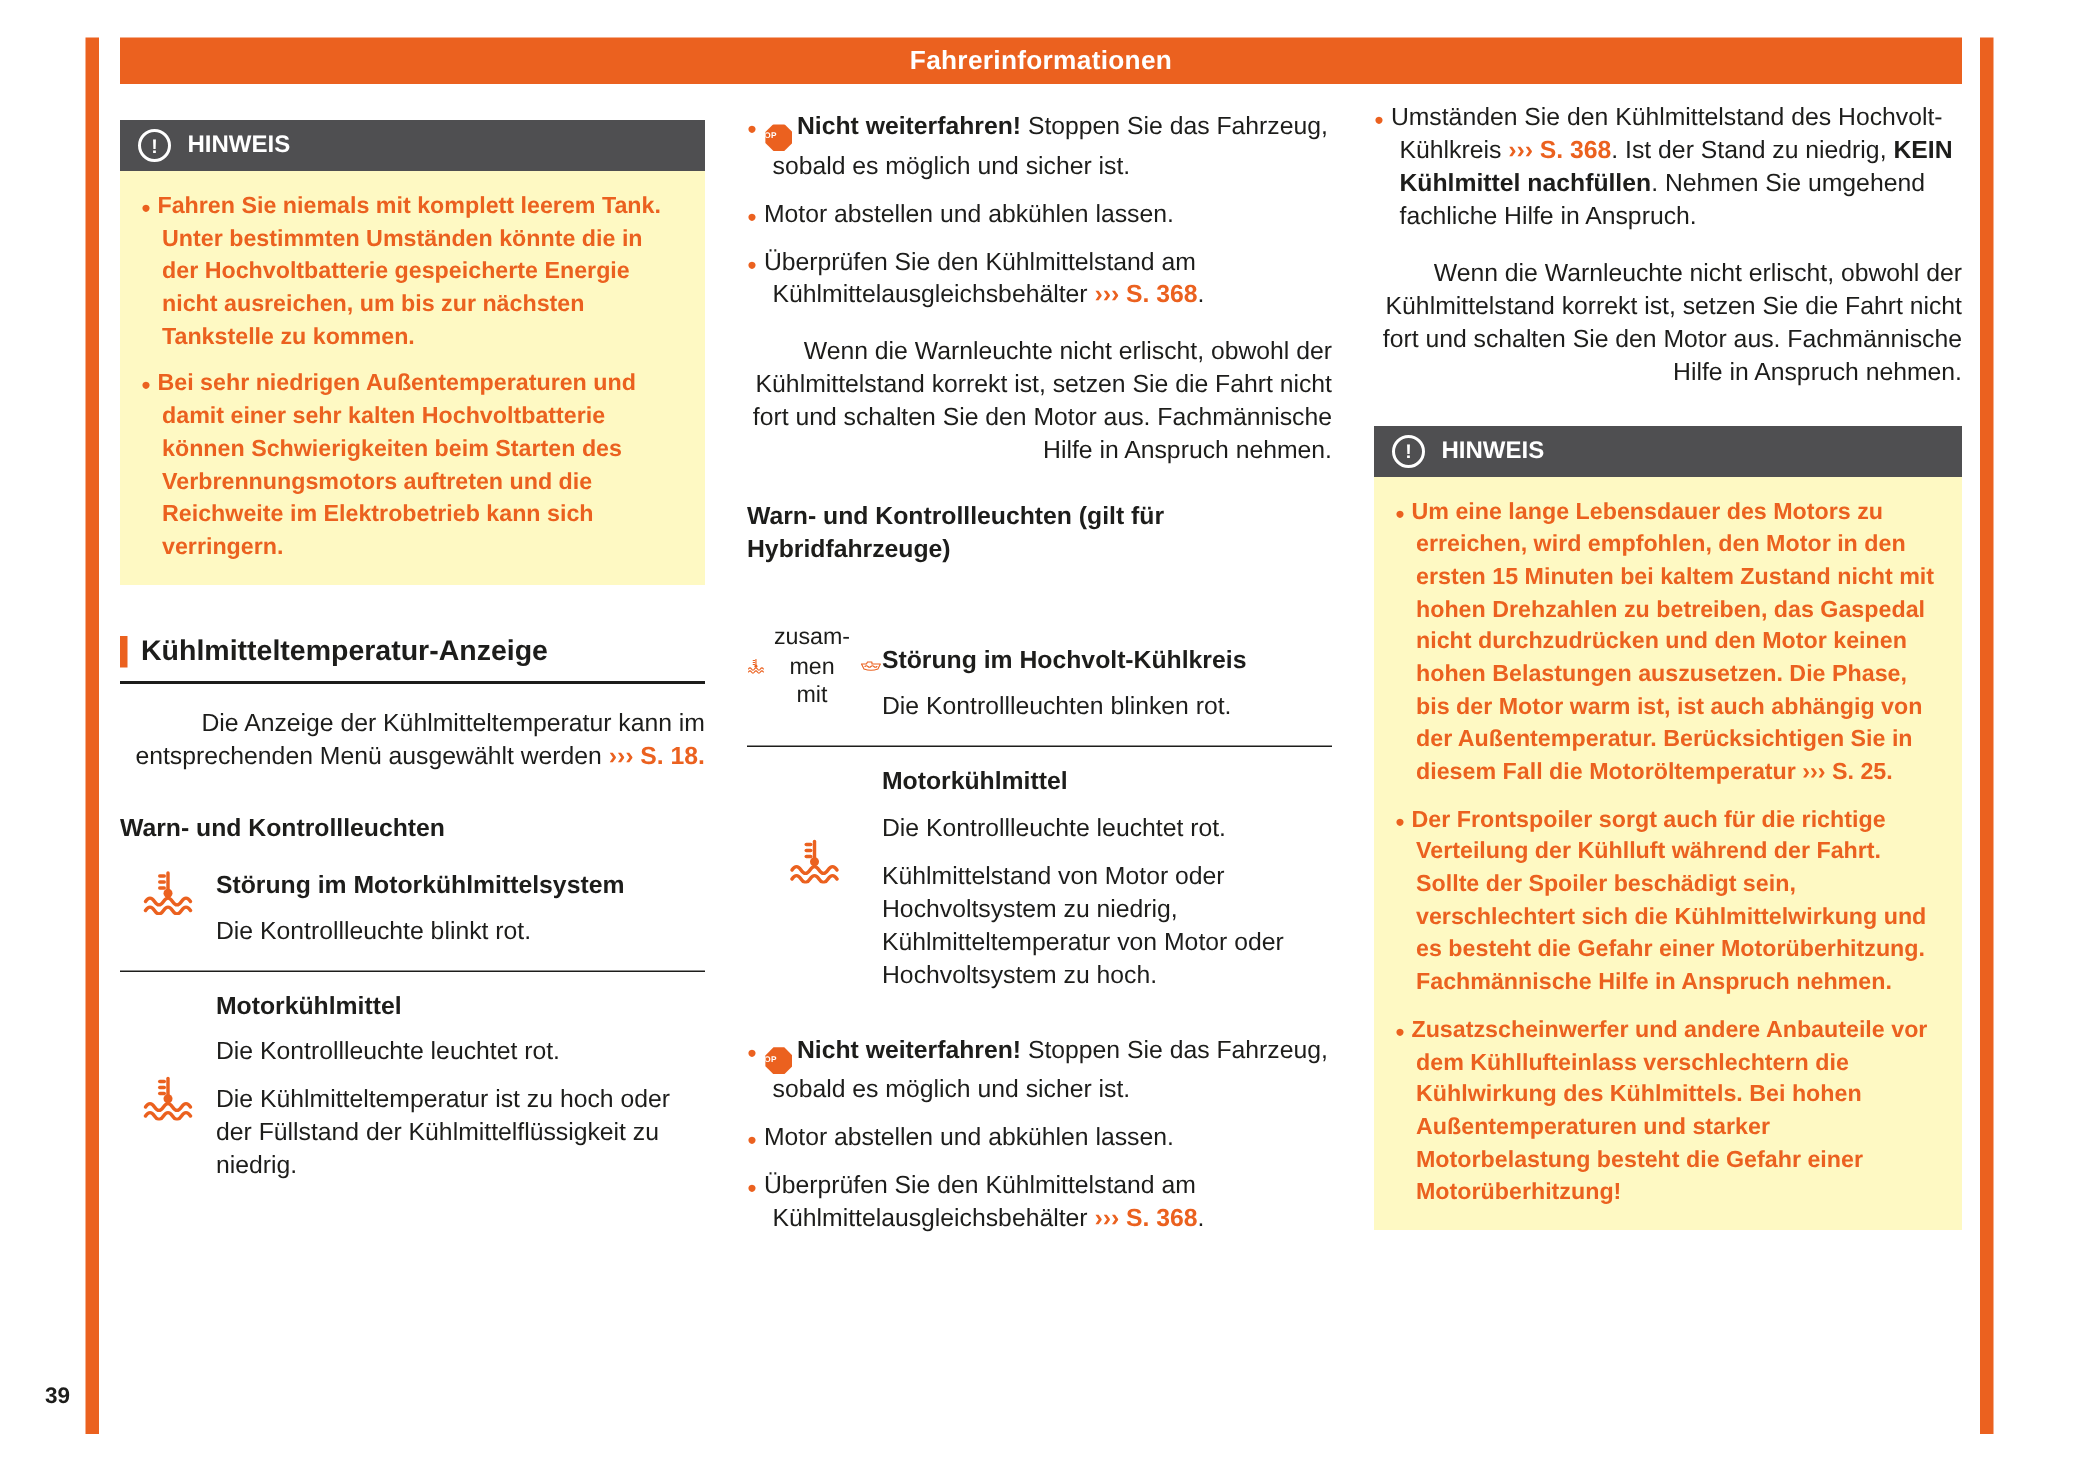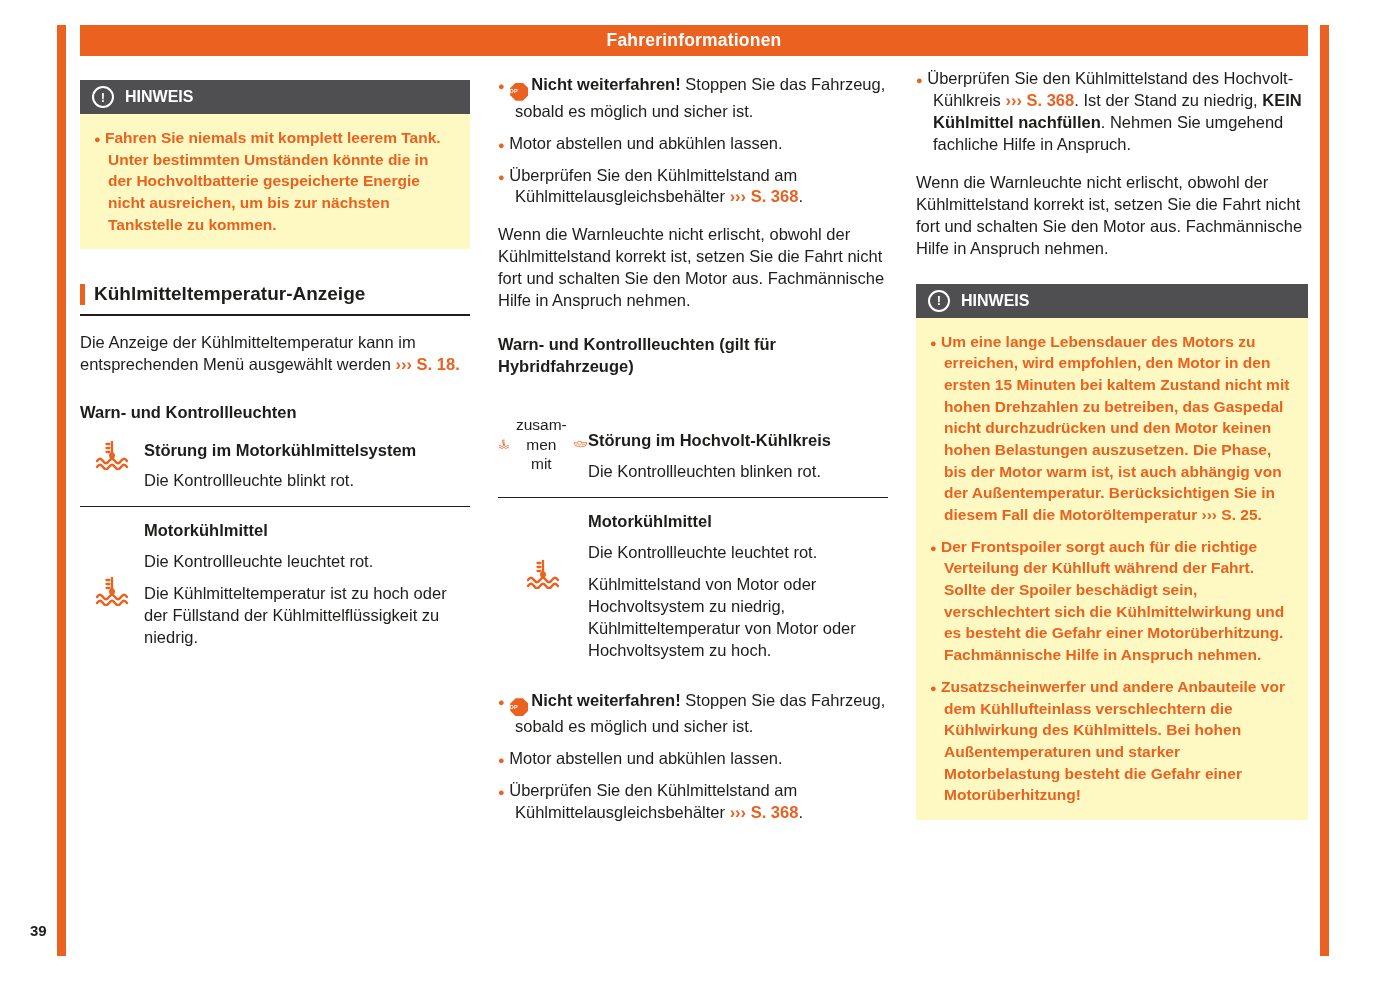--- a/index.html
+++ b/index.html
@@ -40,21 +40,21 @@
     margin:10px 0 0; padding-left:14px; text-indent:-14px;
   }
   .dot { color:#eb611f; font-size:11px; }
 
   
   .section-wrap { border-bottom:2px solid #1d1d1b; padding-bottom:7px; margin:32px 0 14px; }
   .section-title { font-size:19px; font-weight:bold; display:flex; align-items:center; gap:9px; }
   .accent-bar { width:5px; height:21px; background:#eb611f; flex:none; }
 
   .subhead { font-weight:bold; margin:26px 0 16px; }
-  .para { margin:16px 0; }
+  .para { margin:16px 0;text-align:right; }
   .bullet { margin:0 0 10px; padding-left:17px; text-indent:-17px; }
   .ref { color:#eb611f; font-weight:bold; }
 
   
   .ind-row { display:flex; }
   .ind-icon-col { width:64px; flex:none; display:flex; flex-direction:column; align-items:center; }
   .ind-text { flex:1; }
   .ind-title { font-weight:bold; margin:0 0 9px; }
   .ind-desc { margin:0 0 10px; }
   .divider { border-top:1.5px solid #1d1d1b; margin:4px 0 13px; }
@@ -90,20 +90,21 @@
 
   <div class="col col1">
 
     <div class="note">
       <div class="note-header">
         <span class="note-icon">!</span>
         <span>HINWEIS</span>
       </div>
       <div class="note-body">
         <p class="note-bullet"><span class="dot">●</span> <span>Fahren Sie niemals mit komplett leerem Tank. Unter bestimmten Umständen könnte die in der Hochvoltbatterie gespeicherte Energie nicht ausreichen, um bis zur nächsten Tankstelle zu kommen.</span></p>
+        <p class="note-bullet"><span class="dot">●</span> <span>Bei sehr niedrigen Außentemperaturen und damit einer sehr kalten Hochvoltbatterie können Schwierigkeiten beim Starten des Verbrennungsmotors auftreten und die Reichweite im Elektrobetrieb kann sich verringern.</span></p>
       </div>
     </div>
 
     <div class="section-wrap">
       <div class="section-title">
         <span class="accent-bar"></span>
         <span>Kühlmitteltemperatur-Anzeige</span>
       </div>
     </div>
 
@@ -223,21 +224,21 @@
             <span class="stop-text">STOP</span>
           </span><strong>Nicht weiterfahren!</strong><span> Stoppen Sie das Fahrzeug, sobald es möglich und sicher ist.</span></p>
       <p class="bullet"><span class="dot">●</span> <span>Motor abstellen und abkühlen lassen.</span></p>
       <p class="bullet"><span class="dot">●</span> <span>Überprüfen Sie den Kühlmittelstand am Kühlmittelausgleichsbehälter </span><span class="ref">››› S. 368</span><span>.</span></p>
     </div>
 
   </div>
 
   <div class="col col3">
 
-    <p class="bullet"><span class="dot">●</span> <span>Überprüfen Sie den Kühlmittelstand des Hochvolt-Kühlkreis </span><span class="ref">››› S. 368</span><span>. Ist der Stand zu niedrig, </span><strong>KEIN Kühlmittel nachfüllen</strong><span>. Nehmen Sie umgehend fachliche Hilfe in Anspruch.</span></p>
+    <p class="bullet"><span class="dot">●</span> <span>Umständen Sie den Kühlmittelstand des Hochvolt-Kühlkreis </span><span class="ref">››› S. 368</span><span>. Ist der Stand zu niedrig, </span><strong>KEIN Kühlmittel nachfüllen</strong><span>. Nehmen Sie umgehend fachliche Hilfe in Anspruch.</span></p>
 
     <p class="para">Wenn die Warnleuchte nicht erlischt, obwohl der Kühlmittelstand korrekt ist, setzen Sie die Fahrt nicht fort und schalten Sie den Motor aus. Fachmännische Hilfe in Anspruch nehmen.</p>
 
     <div class="note" style="margin-top:24px;">
       <div class="note-header">
         <span class="note-icon">!</span>
         <span>HINWEIS</span>
       </div>
       <div class="note-body">
         <p class="note-bullet"><span class="dot">●</span> <span>Um eine lange Lebensdauer des Motors zu erreichen, wird empfohlen, den Motor in den ersten 15 Minuten bei kaltem Zustand nicht mit hohen Drehzahlen zu betreiben, das Gaspedal nicht durchzudrücken und den Motor keinen hohen Belastungen auszusetzen. Die Phase, bis der Motor warm ist, ist auch abhängig von der Außentemperatur. Berücksichtigen Sie in diesem Fall die Motoröltemperatur ››› S. 25.</span></p>

